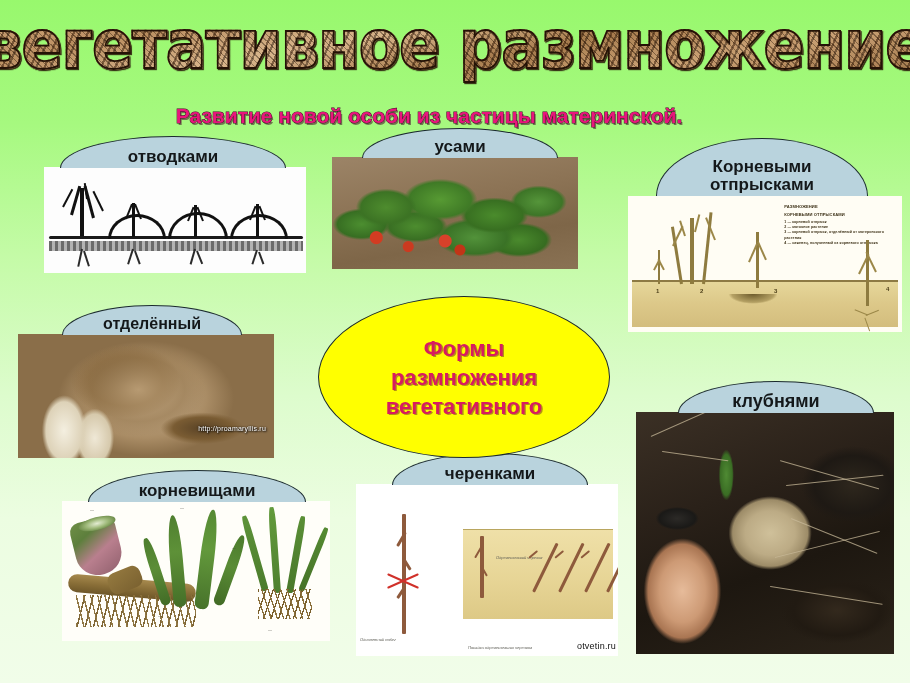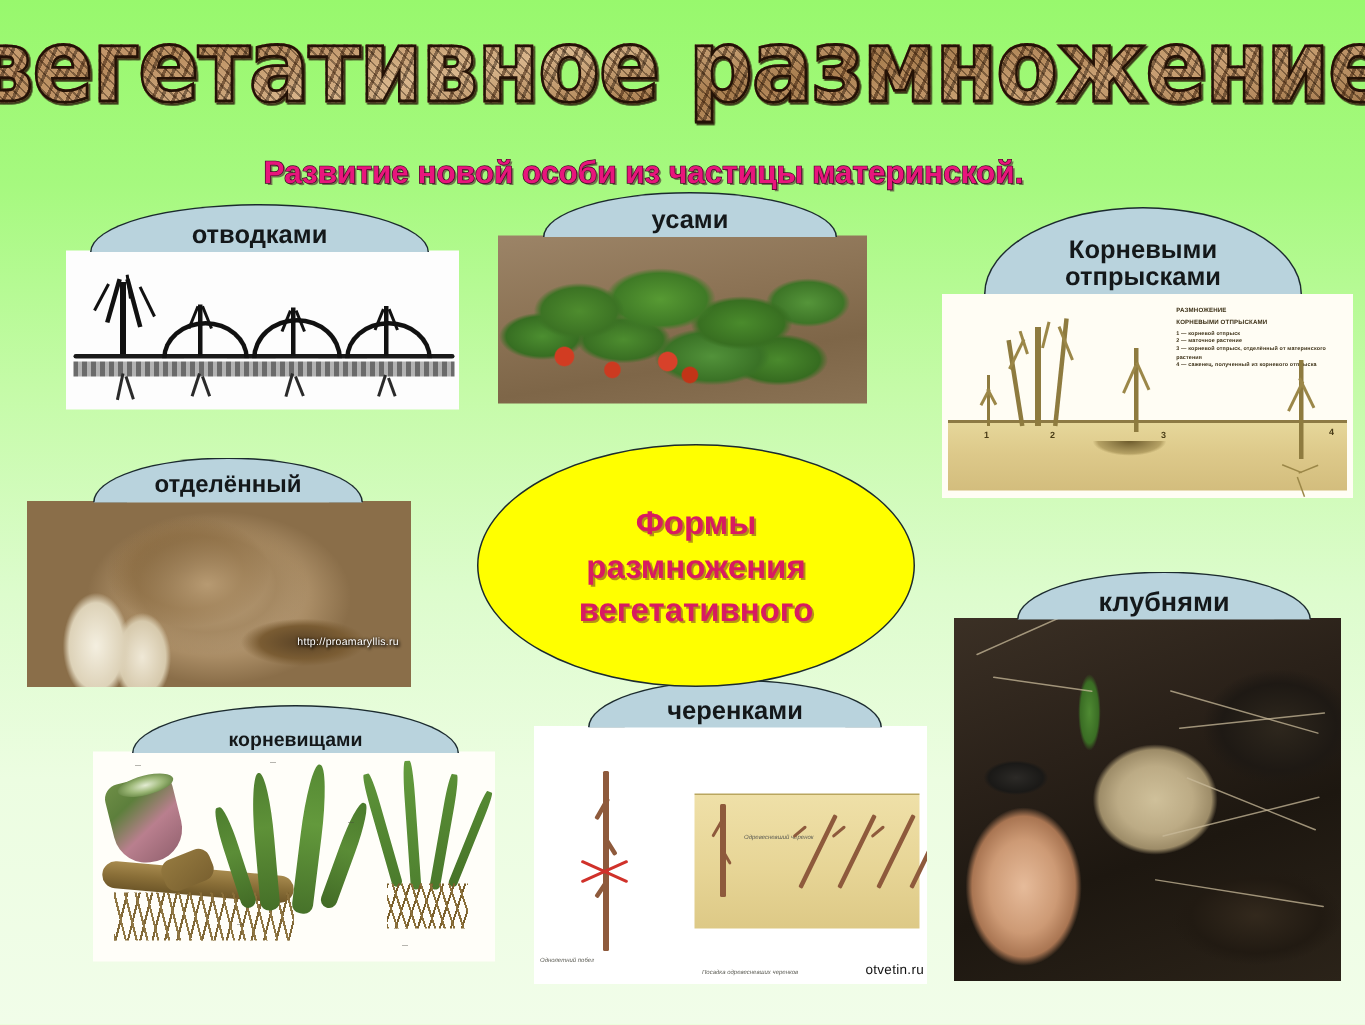--- a/index.html
+++ b/index.html
@@ -313,21 +313,21 @@
     <div class="tuber-root" style="left:56%;top:20%;width:40%;transform:rotate(16deg);"></div>
     <div class="tuber-root" style="left:58%;top:30%;width:38%;transform:rotate(-6deg);"></div>
     <div class="tuber-root" style="left:60%;top:44%;width:36%;transform:rotate(22deg);"></div>
     <div class="tuber-root" style="left:54%;top:60%;width:42%;transform:rotate(-14deg);"></div>
     <div class="tuber-root" style="left:52%;top:72%;width:44%;transform:rotate(9deg);"></div>
     <div class="tuber-root" style="left:6%;top:10%;width:30%;transform:rotate(-24deg);"></div>
     <div class="tuber-root" style="left:10%;top:16%;width:26%;transform:rotate(8deg);"></div>
   </div>
 
   <div class="cap" style="left:88px;top:470px;width:218px;height:32px;">
-    <span class="cap-text" style="font-size:13px;">корневищами</span>
+    <span class="cap-text" style="font-size:17px;">корневищами</span>
   </div>
 
   <div class="fig rhiz" style="left:62px;top:501px;width:268px;height:140px;">
 
     <div style="position:absolute;left:12px;top:18px;width:46px;height:56px;
                 background:linear-gradient(150deg,#6f8f47 0%,#5d7f3c 28%,#b97f8e 58%,#8f5f6c 100%);
                 border-radius:10px 10px 22px 22px;transform:rotate(-14deg);"></div>
     <div style="position:absolute;left:16px;top:16px;width:38px;height:13px;
                 background:radial-gradient(ellipse 19px 7px at 50% 50%,#e3ecd2 0%,#9db878 60%,#6d8c4a 100%);
                 border-radius:50%;transform:rotate(-14deg);"></div>

